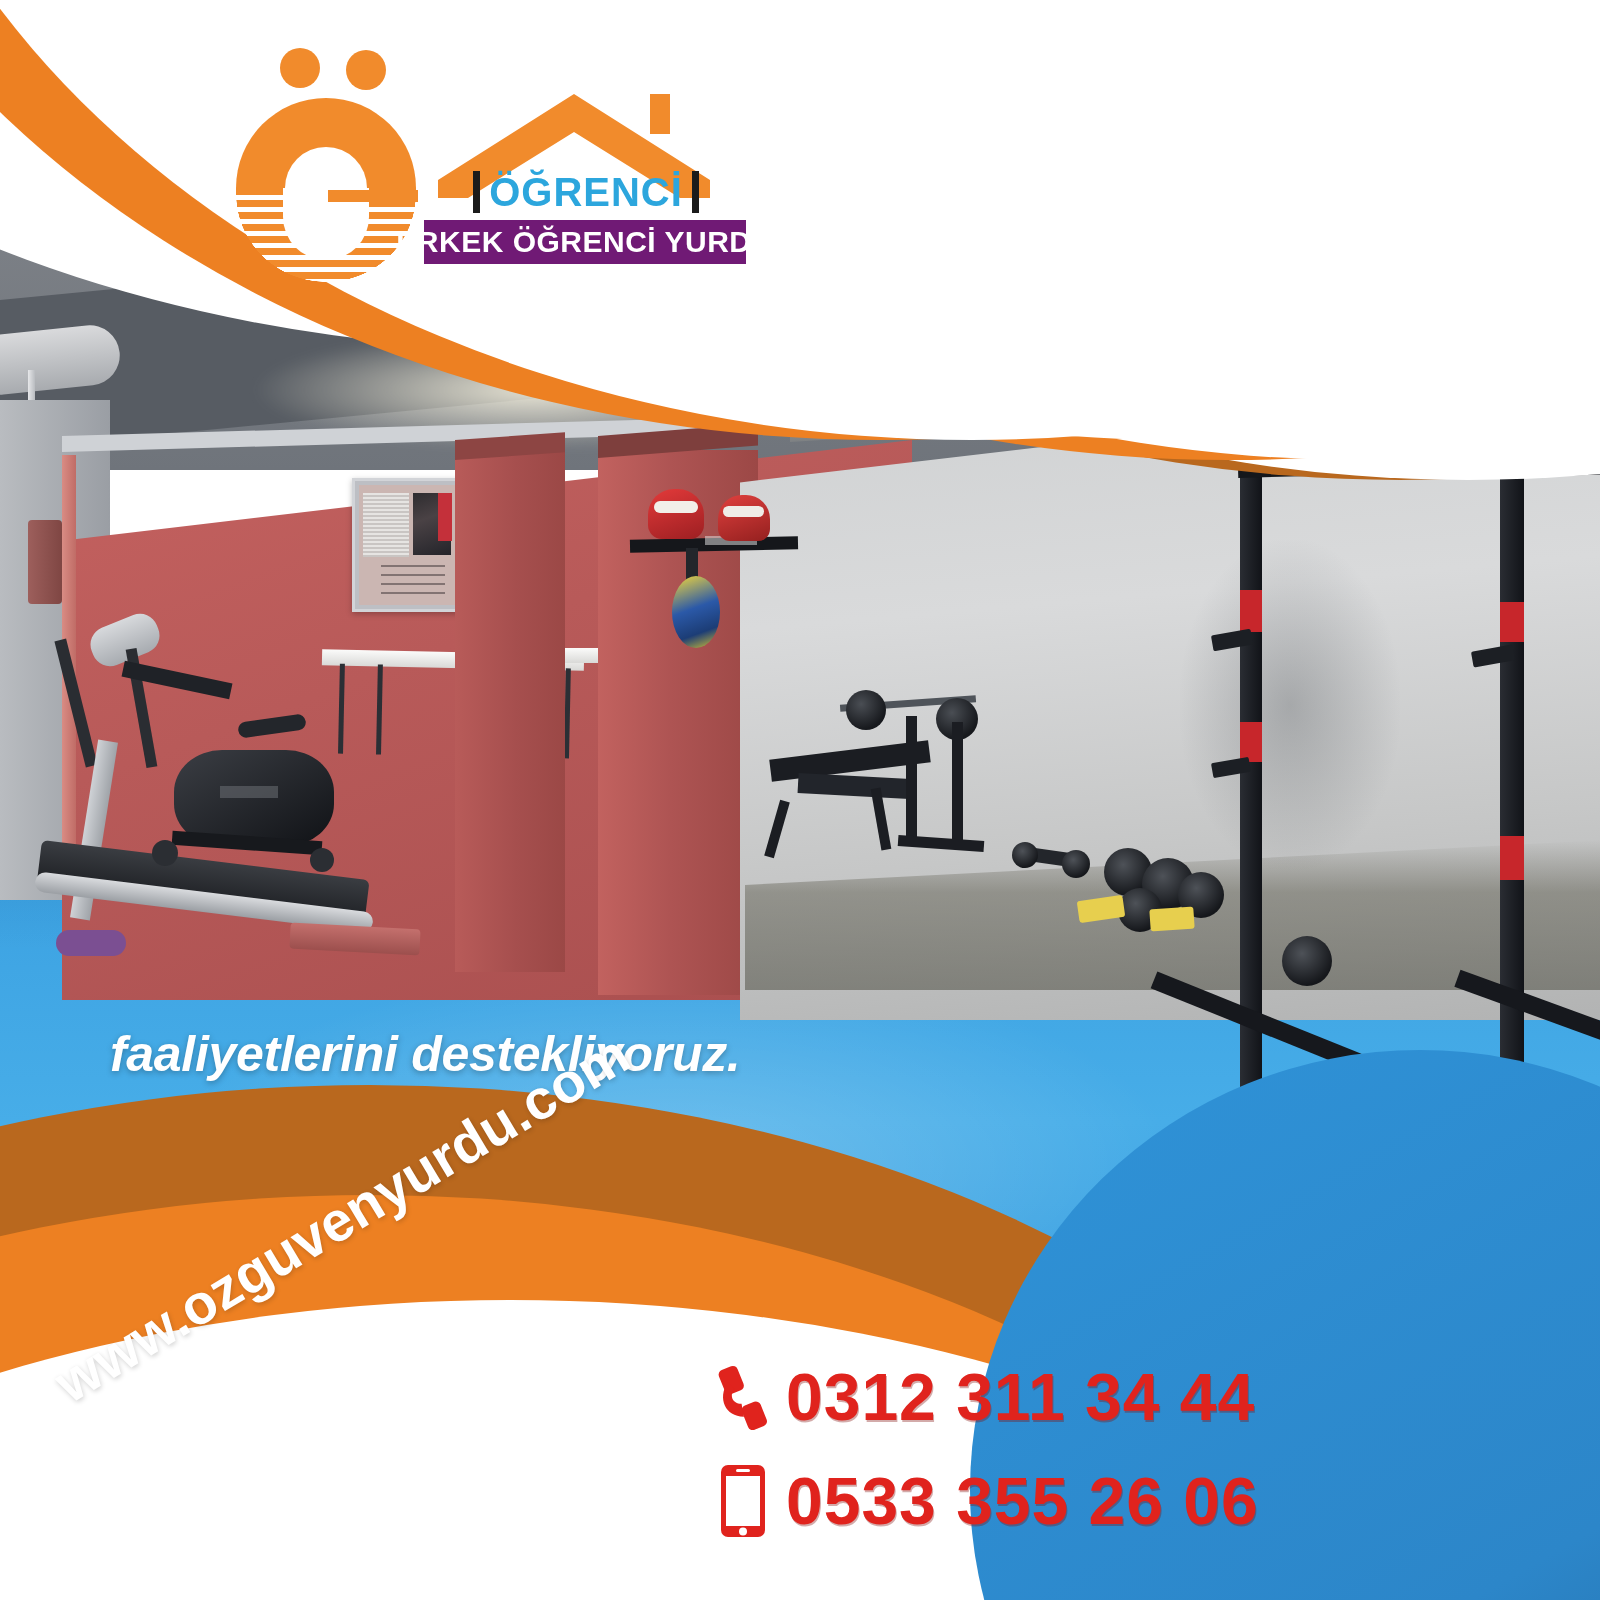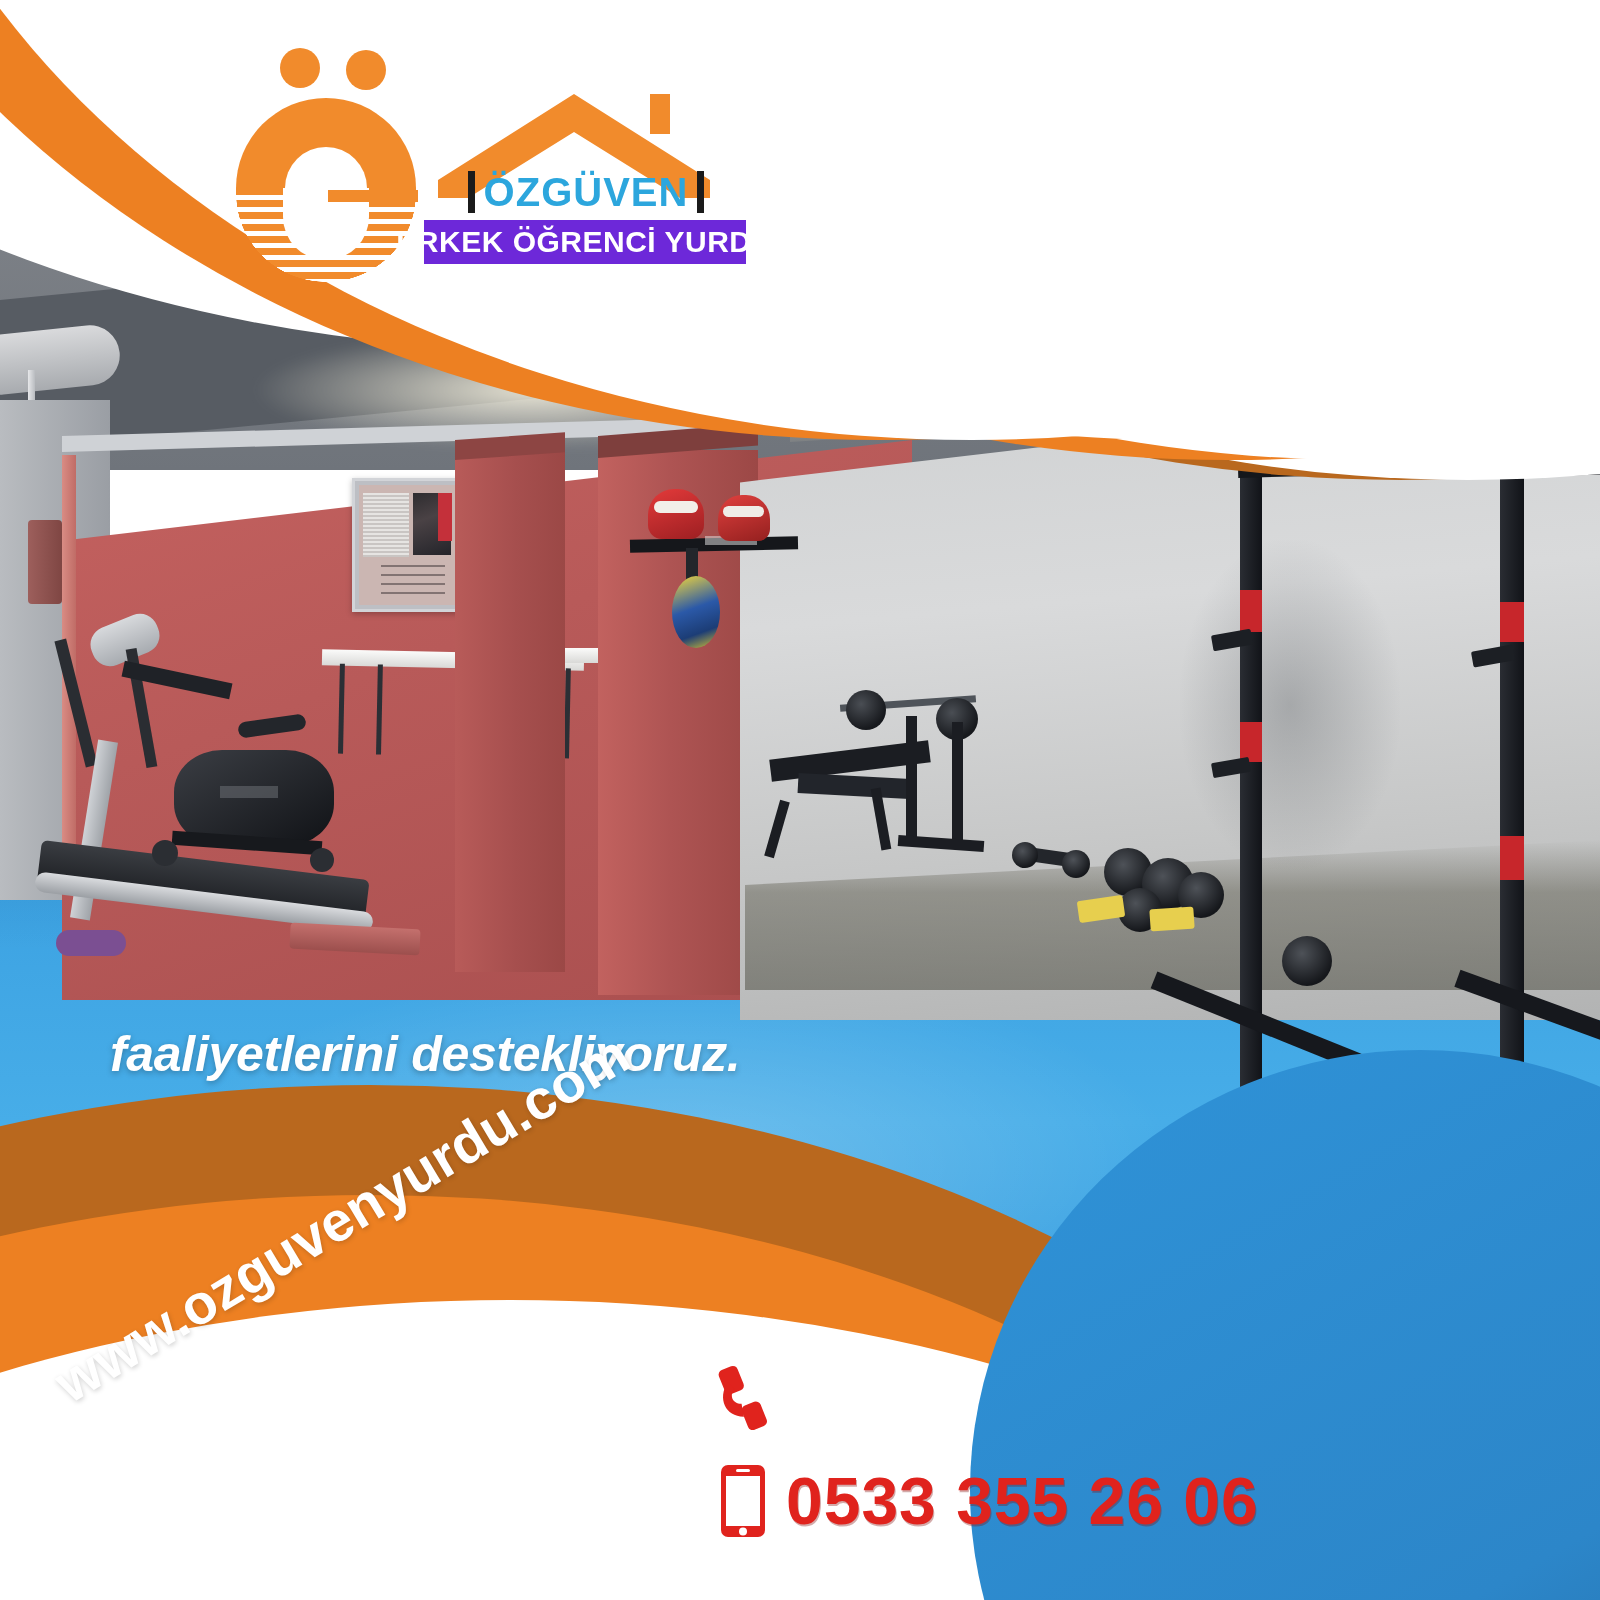--- a/index.html
+++ b/index.html
@@ -266,21 +266,21 @@
     position:absolute;left:208px;top:126px;width:300px;height:52px;
     display:flex;align-items:center;justify-content:center;gap:9px;
   }
   .bar-k{width:7px;height:42px;background:#1b1b1b;}
   .brand-top span{
     font-size:40px;font-weight:bold;color:#2ca6dd;letter-spacing:1px;
     line-height:1;white-space:nowrap;
   }
   .brand-bar{
     position:absolute;left:196px;top:180px;width:322px;height:44px;
-    background:#6d28d9;display:flex;align-items:center;justify-content:center;
+    background:#701a75;display:flex;align-items:center;justify-content:center;
   }
   .brand-bar span{
     font-size:30px;font-weight:bold;color:#ffffff;letter-spacing:.5px;white-space:nowrap;
   }
   .tagline{
     position:absolute;left:2px;top:228px;width:520px;
     font-family:"Liberation Serif", serif;
     font-size:30px;font-style:italic;font-weight:bold;color:#151515;
     white-space:nowrap;
   }
@@ -466,21 +466,21 @@
     <div class="roof">
       <svg width="300" height="110" viewBox="0 0 300 110">
         <polygon points="150,4 296,96 296,74 246,42 246,8 226,8 226,30 150,-26" fill="#f18b2c" opacity="0"></polygon>
         <path d="M150 6 L286 92 L286 110 L256 110 L150 44 L44 110 L14 110 L14 92 Z" fill="#f18b2c"></path>
         <rect x="226" y="6" width="20" height="40" fill="#f18b2c"></rect>
       </svg>
     </div>
 
     <div class="brand-top">
       <span class="bar-k"></span>
-      <span>ÖZGÜVEN</span>
+      <span>ÖĞRENCİ</span>
       <span class="bar-k"></span>
     </div>
 
     <div class="brand-bar">
       <span>ERKEK ÖĞRENCİ YURDU</span>
     </div>
 
   </div>
 
   <div class="headline">
@@ -499,20 +499,21 @@
     <div class="crow">
       <div class="cicon">
         <svg width="62" height="66" viewBox="0 0 62 66">
           <g fill="#e0231d" transform="rotate(12 31 33)">
             <rect x="6" y="6" width="20" height="26" rx="5" transform="rotate(-34 16 19)"></rect>
             <rect x="36" y="36" width="20" height="26" rx="5" transform="rotate(-34 46 49)"></rect>
             <path d="M13 22 C6 40, 18 56, 36 52 L31 40 C22 42, 17 34, 21 27 Z"></path>
           </g>
         </svg>
       </div>
+      <div class="cnum">0312 311 34 44</div>
     </div>
 
     <div class="crow">
       <div class="cicon">
         <svg width="48" height="76" viewBox="0 0 48 76">
           <rect x="2" y="2" width="44" height="72" rx="7" fill="#e0231d"></rect>
           <rect x="7" y="13" width="34" height="50" fill="#ffffff"></rect>
           <rect x="17" y="6" width="14" height="3" rx="1.5" fill="#ffffff"></rect>
           <circle cx="24" cy="68.5" r="4" fill="#ffffff"></circle>
         </svg>

